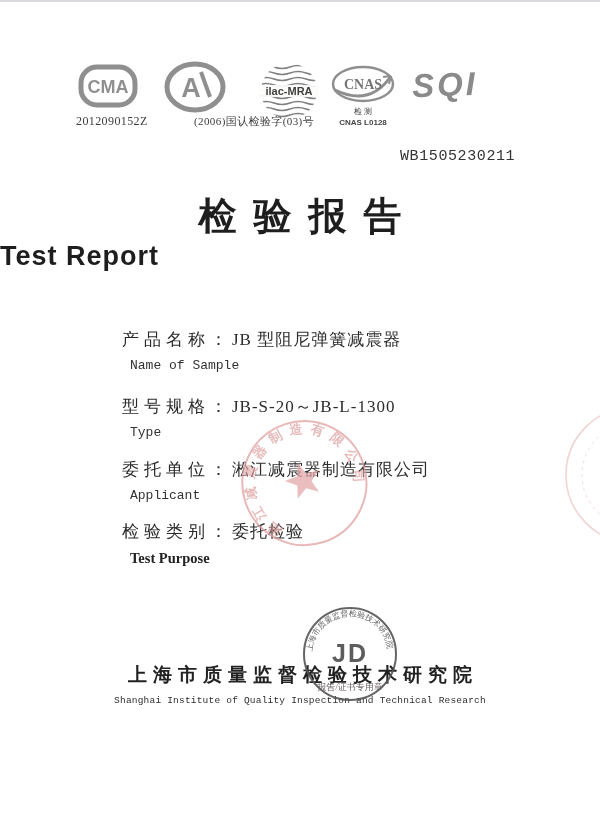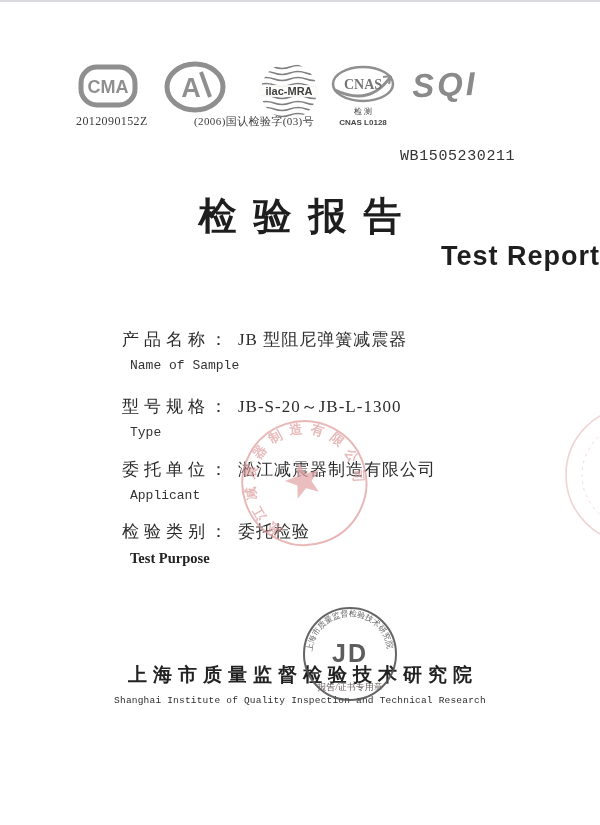--- a/index.html
+++ b/index.html
@@ -13,28 +13,28 @@
   
   .logo{position:absolute;}
   .logo-caption{position:absolute;font-size:12px;color:#3c3c3c;letter-spacing:.4px;white-space:nowrap;}
   .sqi-text{font-family:"Liberation Sans",sans-serif;font-style:italic;font-weight:900;
     font-size:33px;color:#8a8a8a;letter-spacing:3px;transform:rotate(-2deg);}
   .report-no{position:absolute;left:400px;top:148px;font-family:Liberation Mono, monospace;
     font-size:15px;color:#333;letter-spacing:.6px;}
   
   .title-cn{position:absolute;top:191px;left:0;width:100%;text-align:center;
     font-size:38px;font-weight:700;letter-spacing:17px;text-indent:17px;color:#1e1e1e;font-family:Liberation Mono, monospace;}
-  .title-en{position:absolute;top:241px;left:0;width:100%;text-align:right;
+  .title-en{position:absolute;top:241px;left:0;width:100%;text-align:left;
     font-family:"Liberation Sans",sans-serif;font-size:27px;font-weight:700;
     letter-spacing:1px;color:#1e1e1e;}
   
   .field{position:absolute;left:122px;white-space:nowrap;}
   .field-line{font-size:17px;}
   .field-label{font-weight:400;letter-spacing:5px;color:#2a2a2a;}
-  .field-value{margin-left:6px;letter-spacing:1px;color:#2d2d2d;}
+  .field-value{letter-spacing:1px;color:#2d2d2d;}
   .field-sub{margin-top:7px;font-family:"Liberation Mono",monospace;font-size:13px;color:#333;margin-left:8px;}
   .field-sub.bold-serif{font-family:"Liberation Serif",serif;font-weight:700;font-size:14.5px;color:#222;}
   
   .institute-cn{position:absolute;top:662px;left:0;width:100%;text-align:center;
     font-size:19px;font-weight:600;letter-spacing:6px;text-indent:6px;color:#222;}
   .institute-en{position:absolute;top:695px;left:0;width:100%;text-align:center;
     font-family:"Liberation Mono",monospace;font-size:9.5px;color:#2e2e2e;letter-spacing:.2px;}
   
   .stamp{position:absolute;pointer-events:none;}
   .stamp-company{left:238px;top:416px;opacity:.72;transform:rotate(-18deg);}

